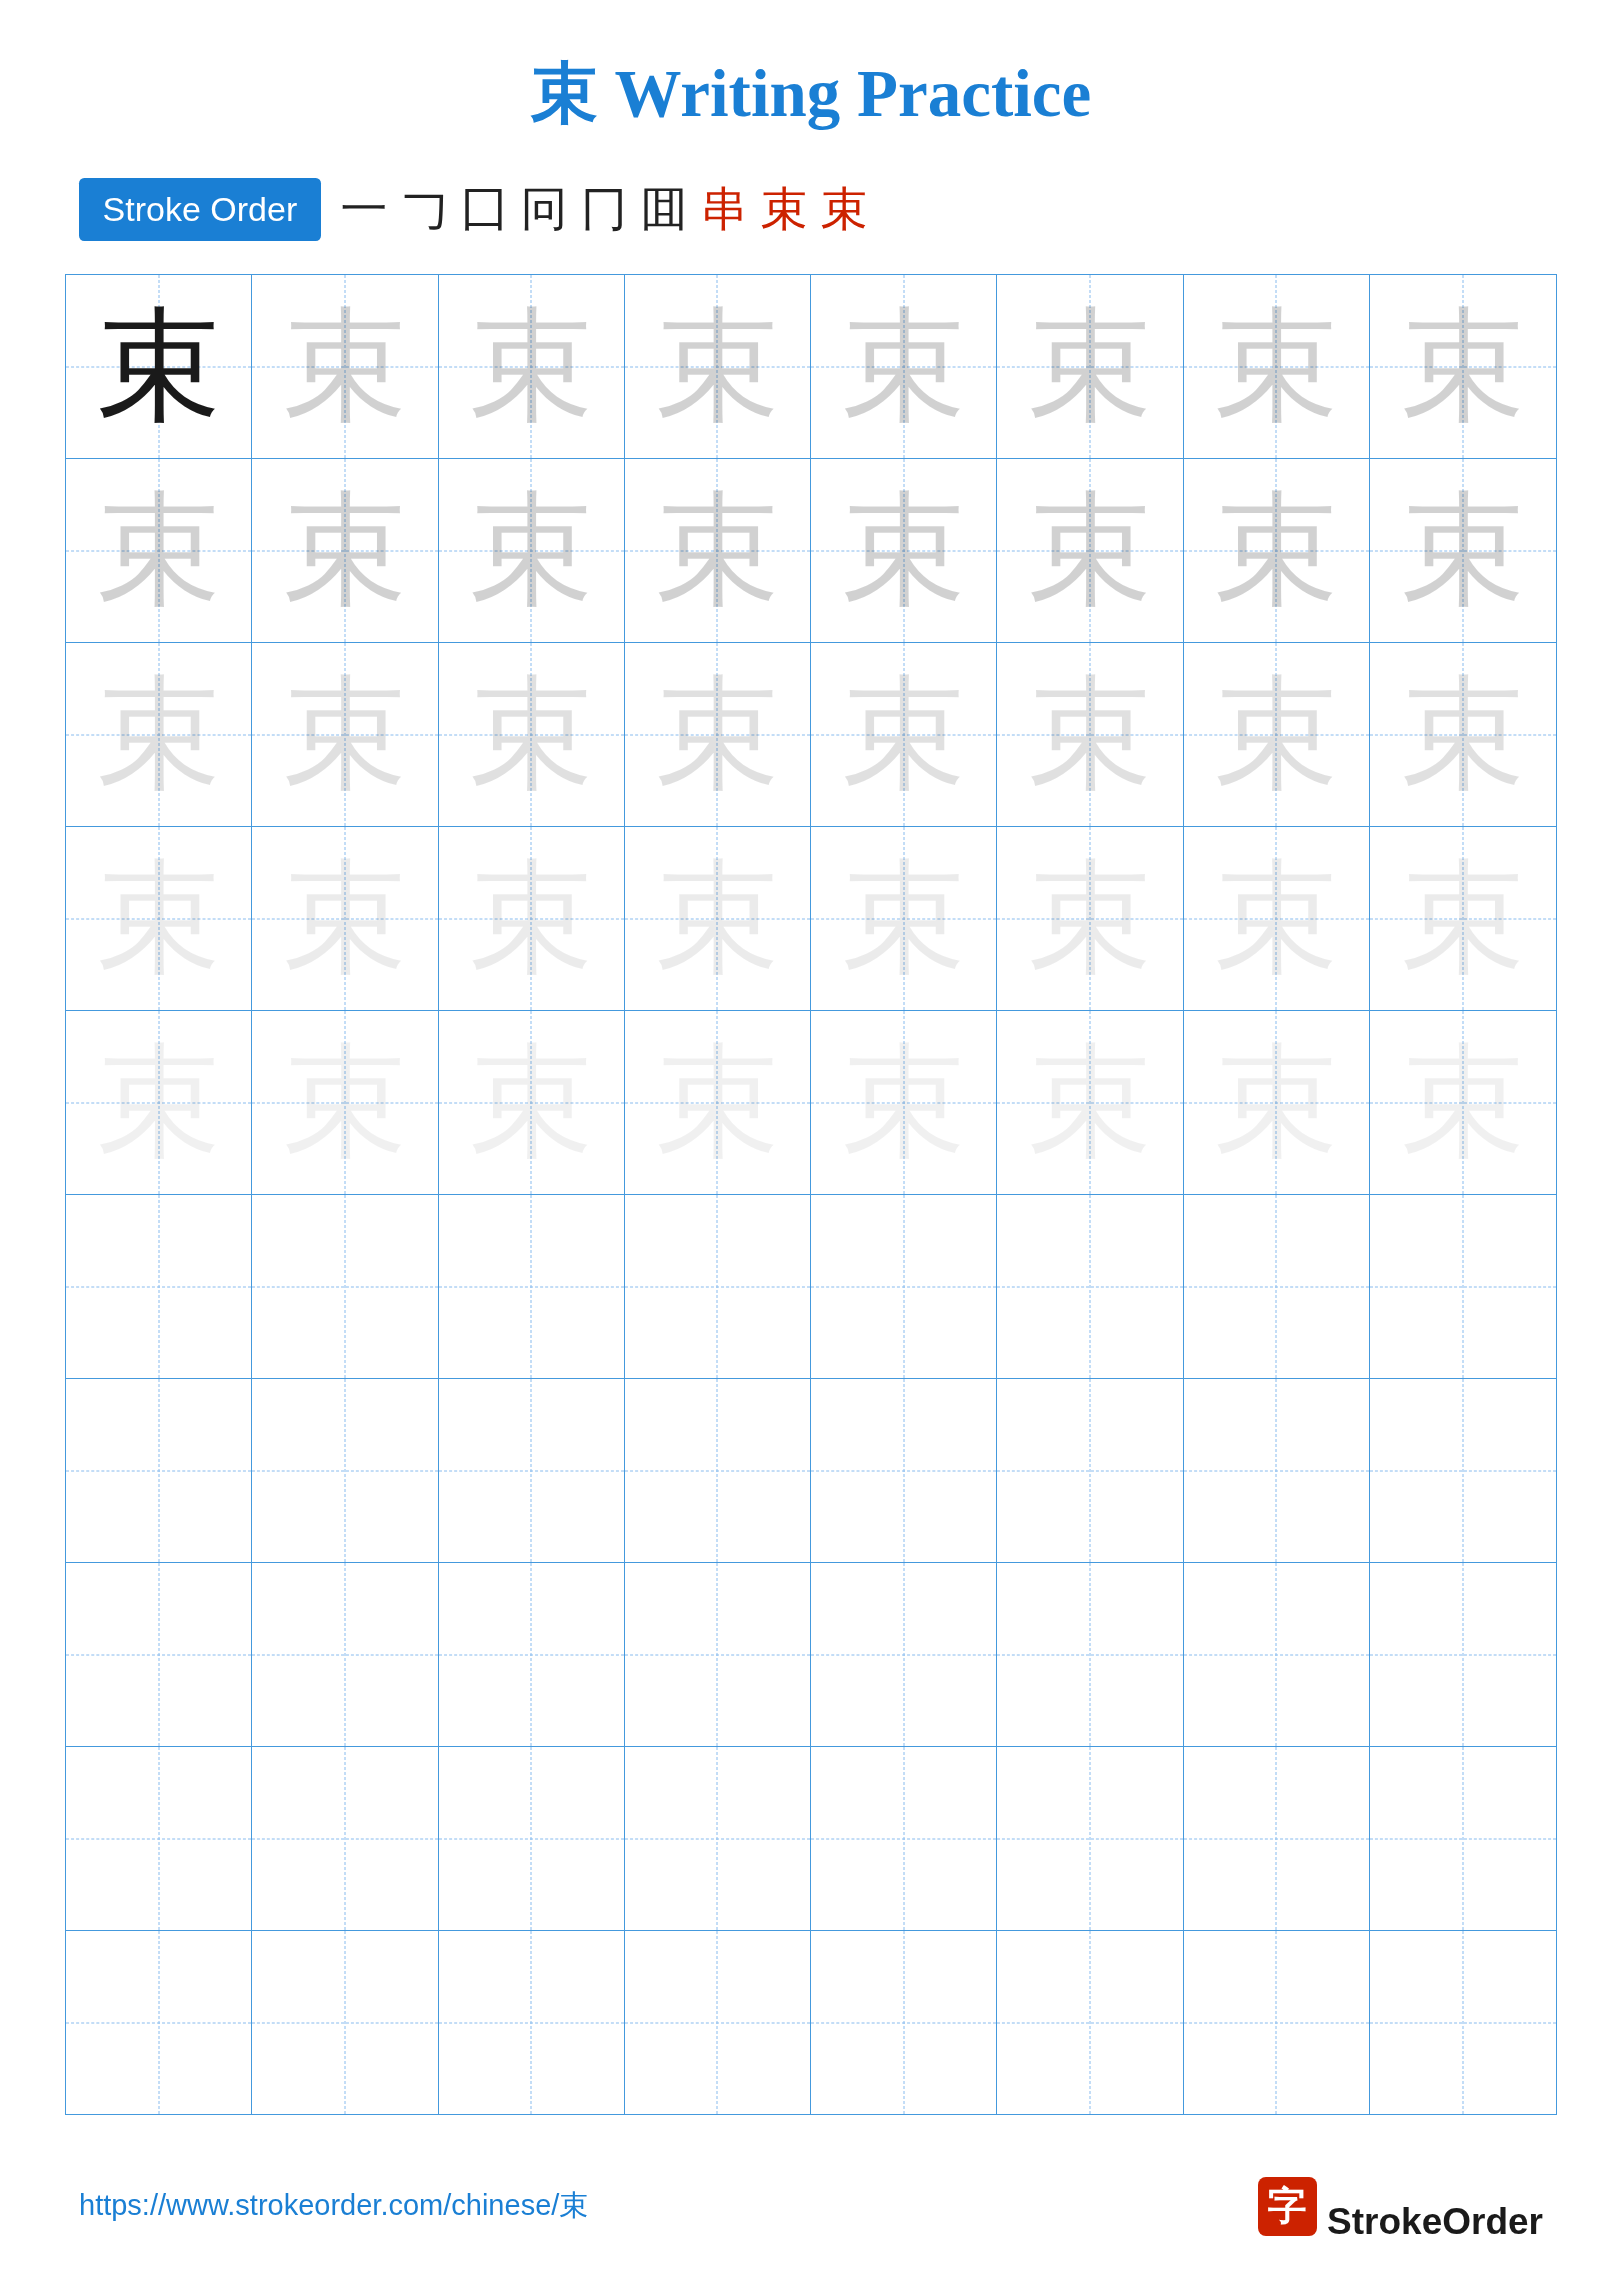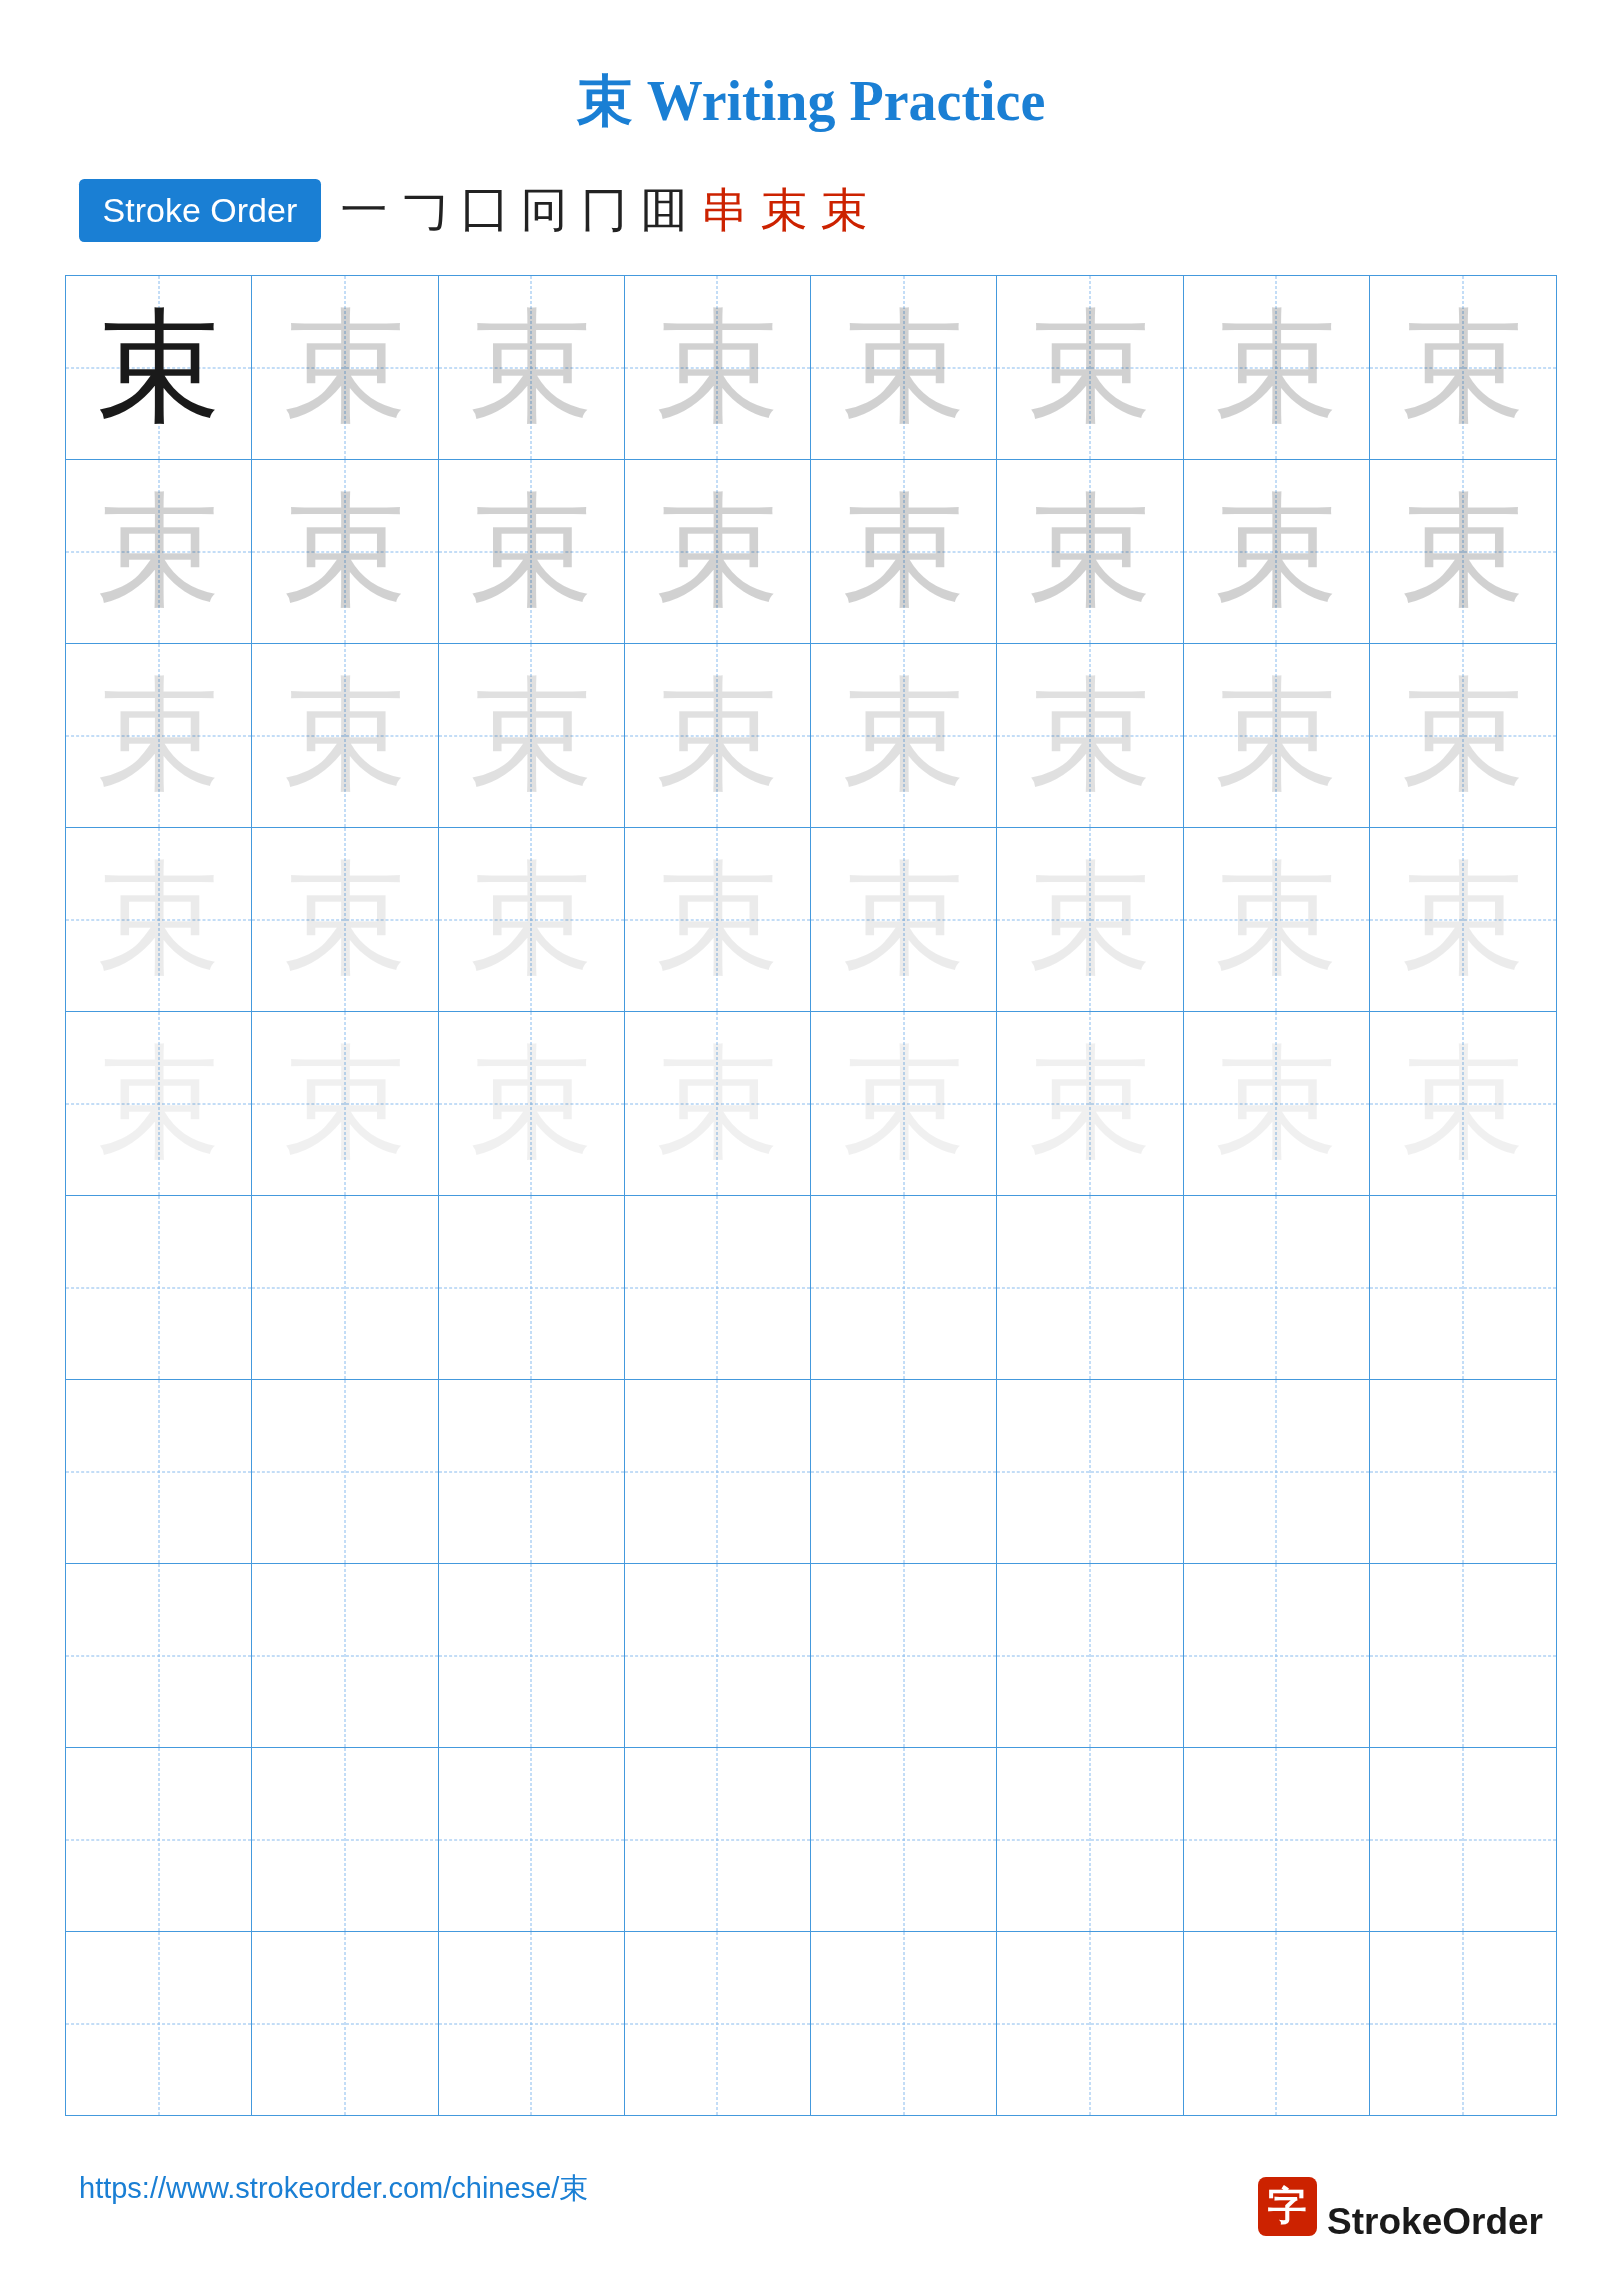--- a/index.html
+++ b/index.html
@@ -7,23 +7,23 @@
       width: 1622px;
       height: 2295px;
       background: #ffffff;
       font-family: serif;
       position: relative;
       overflow: hidden;
     }
 
     .page-title {
       text-align: center;
-      padding-top: 64px;
+      padding-top: 48px;
       padding-bottom: 39px;
-      font-size: 56px;
+      font-size: 67px;
       font-weight: bold;
       color: #1a7fd4;
     }
 
     .stroke-order-section {
       display: flex;
       align-items: flex-start;
       padding-left: 79px;
       margin-bottom: 33px;
       gap: 19.6px;
@@ -137,21 +137,21 @@
       z-index: 1;
       line-height: 1;
     }
 
     .footer {
       position: absolute;
       bottom: 52px;
       left: 0;
       right: 0;
       display: flex;
-      align-items: flex-start;
+      align-items: center;
       justify-content: space-between;
       padding: 0 79px;
     }
 
     .footer-url {
       font-size: 29px;
       color: #1a7fd4;
       font-family: sans-serif;
     }
 

